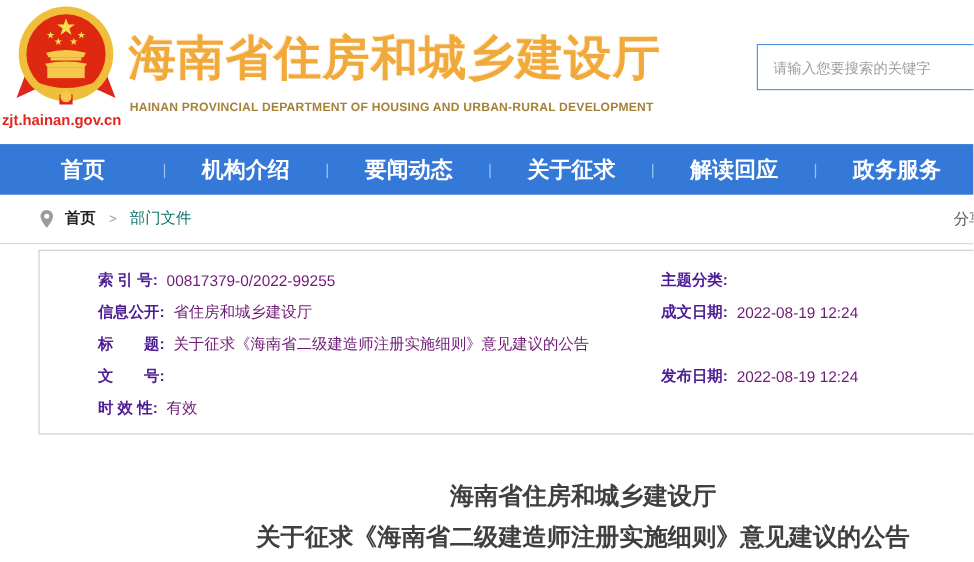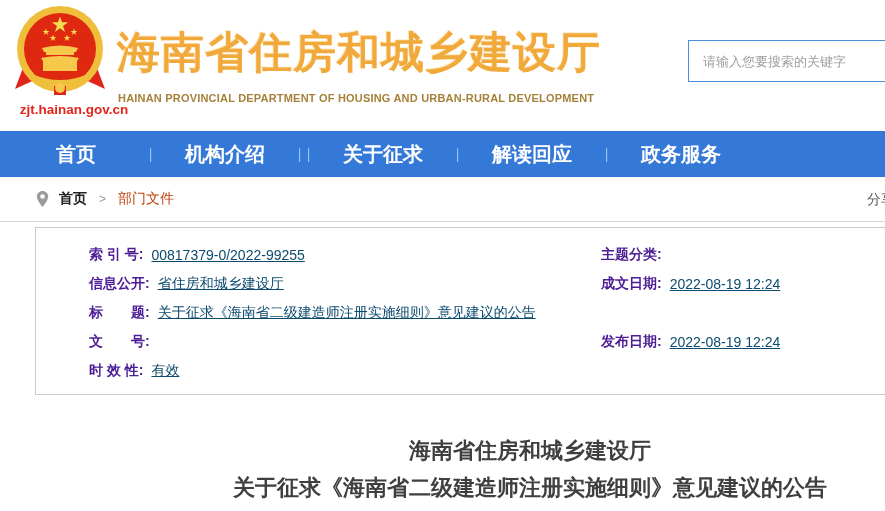--- a/index.html
+++ b/index.html
@@ -8,21 +8,21 @@
     position:relative;
     overflow:hidden;
     background:#ffffff;
     font-family:"Liberation Sans","DejaVu Sans",sans-serif;
   }
 
   
   .site-header { position:absolute; top:0; left:0; width:885px; height:131px; background:#fff; }
   .emblem { position:absolute; left:12px; top:4px; width:96px; height:98px; }
   .site-url {
-    position:absolute; left:19px; top:102px; width:110px; text-align:center;
+    position:absolute; left:1px; top:102px; width:110px; text-align:center;
     color:#E3261C; font-size:13.5px; font-weight:bold; white-space:nowrap;
   }
   .site-title {
     position:absolute; left:117px; top:24px; white-space:nowrap;
     font-size:43px; font-weight:bold; color:#F2A93B; letter-spacing:1px;
     text-shadow:-1px -1px 0 #FCEBC8;
   }
   .site-subtitle {
     position:absolute; left:118px; top:92px; white-space:nowrap;
     font-size:11px; font-weight:bold; color:#A6813A; letter-spacing:0.2px;
@@ -48,33 +48,33 @@
 
   
   .breadcrumb-row {
     position:absolute; top:177px; left:0; width:885px; height:45px;
     border-bottom:1px solid #D8D8D8;
     display:flex; align-items:center; padding-left:36px; font-size:14px;
   }
   .pin-icon { width:13px; height:18px; margin-right:10px; flex:none; }
   .bc-home { color:#222; font-weight:bold; cursor:pointer; }
   .bc-sep { color:#999; margin:0 12px; font-size:12px; }
-  .bc-current { color:#c2410c; cursor:pointer; }
+  .bc-current { color:#0f766e; cursor:pointer; }
   .bc-share { position:absolute; left:867px; top:14px; color:#555; white-space:nowrap; cursor:pointer; }
 
   
   .meta-box {
     position:absolute; top:227px; left:35px; width:990px; height:168px;
     border:1px solid #CBCBCB; background:#fff;
   }
   .meta-col-left  { position:absolute; left:53px;  top:12px; }
   .meta-col-right { position:absolute; left:565px; top:12px; }
   .meta-row { height:29px; display:flex; align-items:center; font-size:14px; white-space:nowrap; }
   .meta-label { color:#4c1d95; font-weight:bold; }
-  .meta-value { color:#0c4a6e; margin-left:8px;text-decoration:underline; }
+  .meta-value { color:#701a75; margin-left:8px; }
 
   
   .article-head {
     position:absolute; top:432px; left:35px; width:990px; text-align:center;
   }
   .article-line {
     font-size:22px; font-weight:bold; color:#3F3F3F; line-height:37px; white-space:nowrap;
   }
 </style>
 </head>
@@ -113,20 +113,21 @@
   <div class="site-subtitle">HAINAN PROVINCIAL DEPARTMENT OF HOUSING AND URBAN-RURAL DEVELOPMENT</div>
 
   <input class="search-input" type="text" placeholder="请输入您要搜索的关键字" style="">
 </div>
 
 <div class="main-nav">
   <div class="nav-item">首页</div>
   <div class="nav-sep">|</div>
   <div class="nav-item">机构介绍</div>
   <div class="nav-sep">|</div>
+  <div class="nav-item">要闻动态</div>
   <div class="nav-sep">|</div>
   <div class="nav-item">关于征求</div>
   <div class="nav-sep">|</div>
   <div class="nav-item">解读回应</div>
   <div class="nav-sep">|</div>
   <div class="nav-item">政务服务</div>
 </div>
 
 <div class="breadcrumb-row">
   <svg class="pin-icon" viewBox="0 0 16 22" xmlns="http://www.w3.org/2000/svg">

